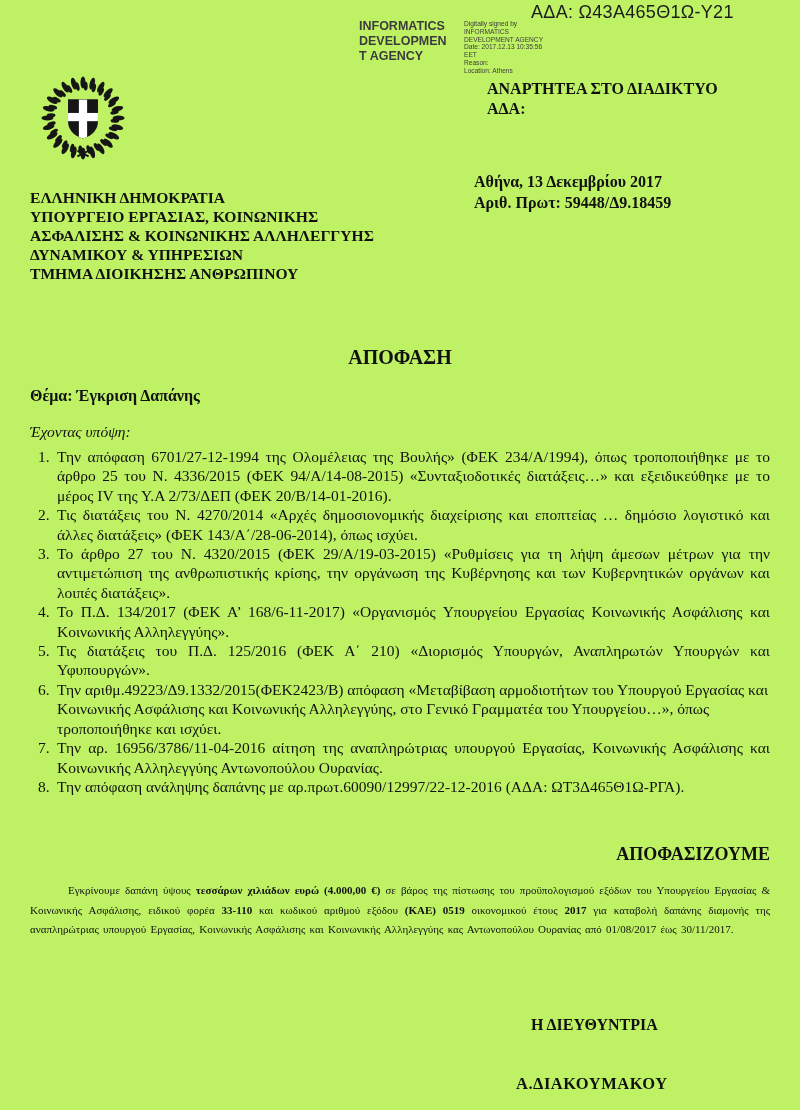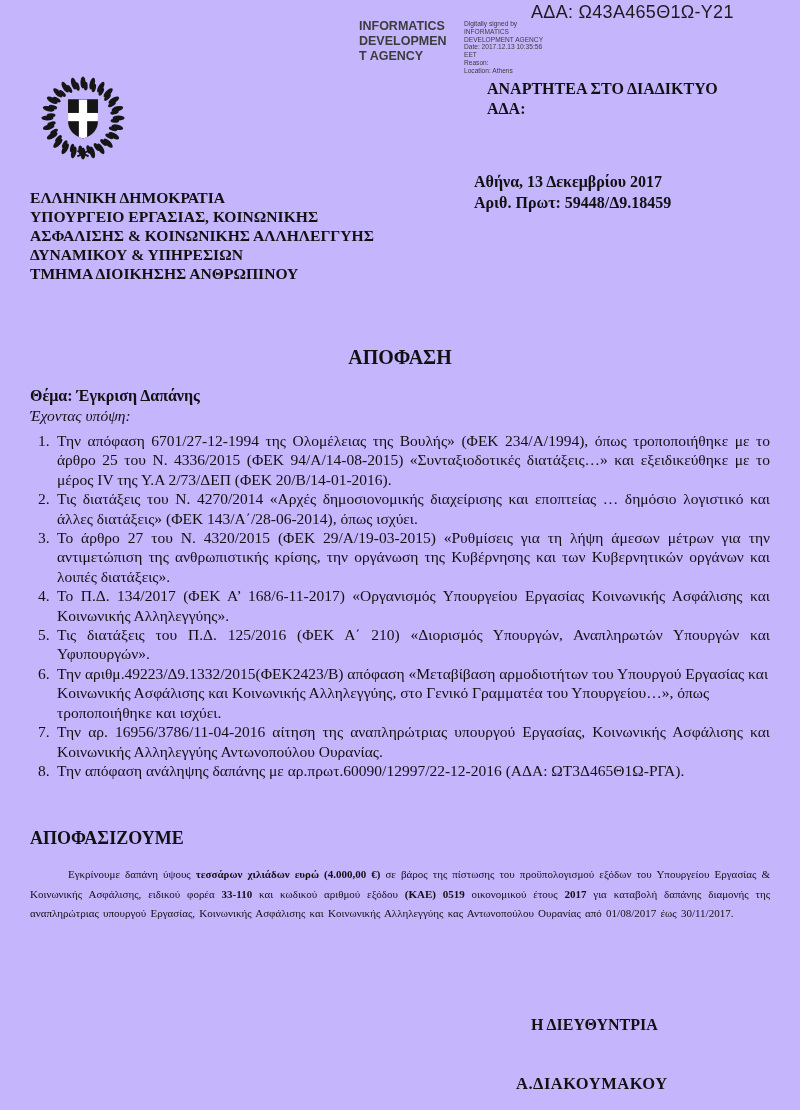--- a/index.html
+++ b/index.html
@@ -1,20 +1,20 @@
 <!DOCTYPE html>
 <html><head>
 <meta charset="utf-8">
 <style>
   html,body{margin:0;padding:0;background:#888;}
   .page{
     position:relative;
     width:800px;height:1110px;
     margin:0 auto;
-    background:#c4b5fd;
+    background:#bef264;
     font-family:"Liberation Serif", serif;
     color:#111;
     overflow:hidden;
   }
   
   .ada-top{
     position:absolute;left:531px;top:2px;
     font-family:"Liberation Sans", sans-serif;
     font-size:18px;letter-spacing:.3px;color:#1c1c1c;white-space:nowrap;
   }
@@ -45,32 +45,32 @@
   .date-block{
     position:absolute;left:474px;top:172px;
     font-weight:bold;font-size:16px;line-height:20.5px;white-space:nowrap;
   }
   
   .main{position:absolute;left:30px;top:346px;width:740px;}
   .doc-title{
     text-align:center;font-weight:bold;font-size:20px;line-height:23px;margin:0;
   }
   .subject{font-weight:bold;font-size:16px;line-height:20px;margin-top:17px;}
-  .having{font-style:italic;font-size:15.5px;line-height:19px;}
+  .having{font-style:italic;font-size:15.5px;line-height:19px;margin-top:16px;}
   ol.considerations{
     list-style:none;margin:6px 0 0 0;padding:0 0 0 8px;
     font-size:15.5px;line-height:19.4px;
   }
   ol.considerations li{
     position:relative;padding-left:19px;text-align:justify;
   }
   ol.considerations li.no-justify{text-align:left;}
   ol.considerations .num{position:absolute;left:0;top:0;}
   .resolve-title{
-    text-align:left;font-weight:bold;font-size:18px;line-height:22px;margin-top:47px;
+    text-align:right;font-weight:bold;font-size:18px;line-height:22px;margin-top:47px;
   }
   .body-par{
     margin-top:16px;text-align:justify;text-indent:38px;
     font-size:11px;line-height:19.4px;word-spacing:1.5px;
   }
   .body-par .b{font-weight:bold;}
   
   .sig-title{position:absolute;left:531px;top:1016px;font-weight:bold;font-size:16px;white-space:nowrap;}
   .sig-name{position:absolute;left:516px;top:1074px;font-weight:bold;font-size:16.5px;letter-spacing:.5px;white-space:nowrap;}
 </style>

